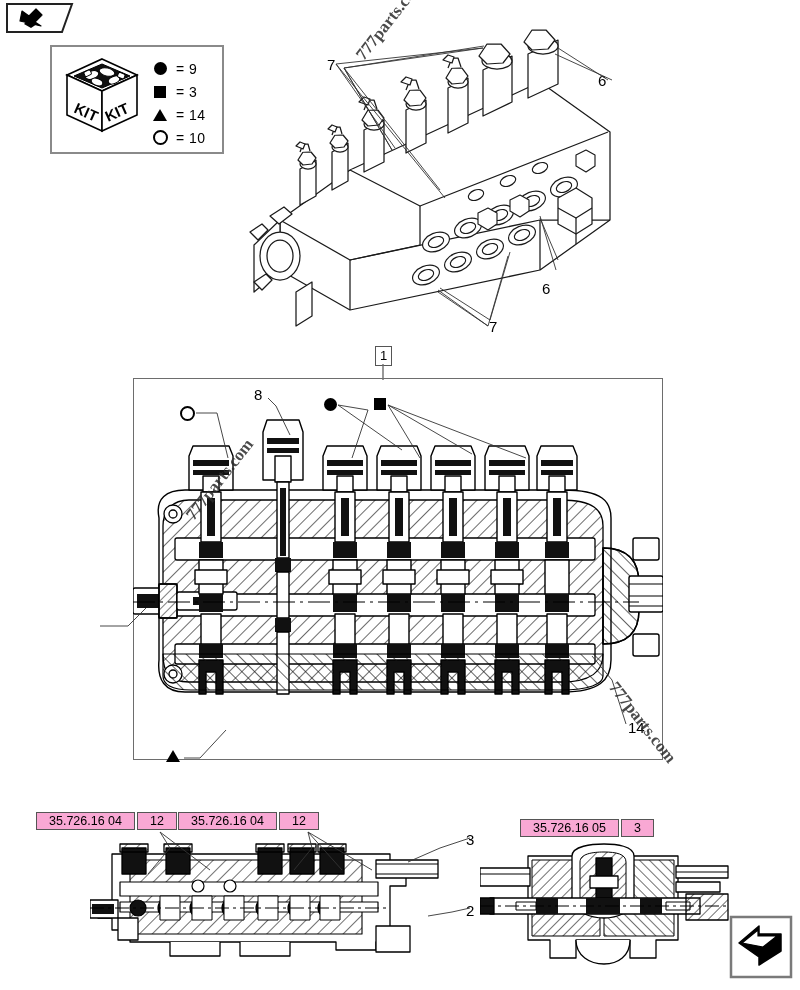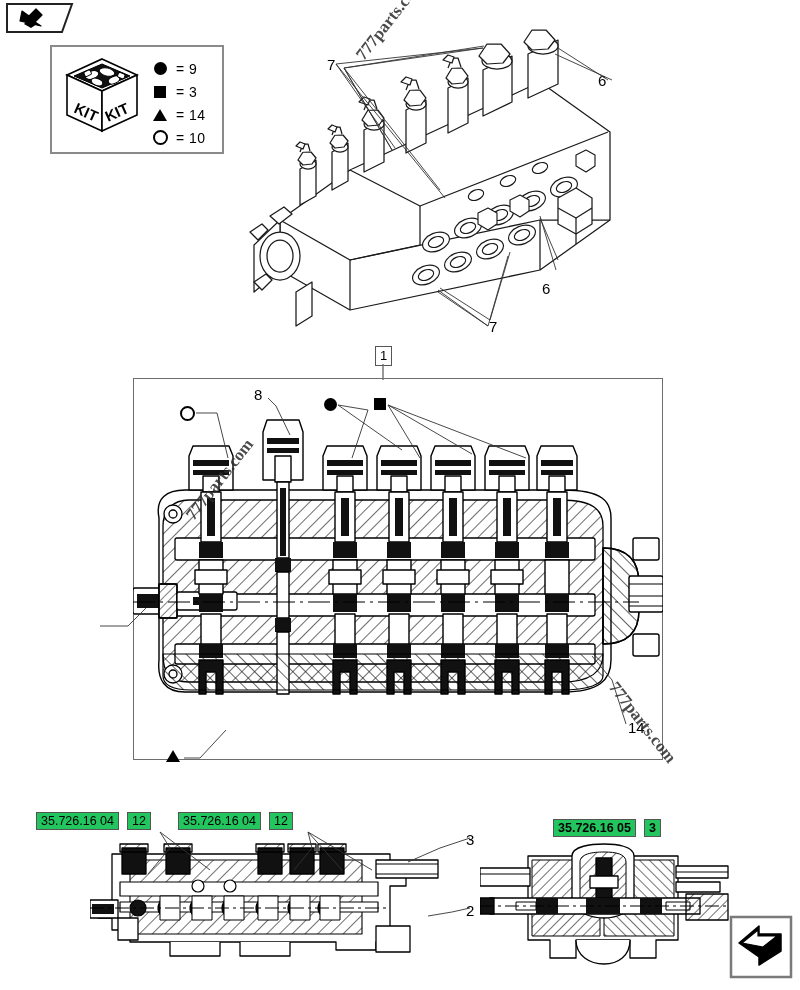--- a/index.html
+++ b/index.html
@@ -20,24 +20,24 @@
   .legend-row{display:flex;align-items:center;height:23px;}
   .legend-sym{width:20px;display:flex;justify-content:center;align-items:center;}
   .legend-eq{font-size:14px;margin-left:6px;letter-spacing:.5px;}
   .sym-dot{width:13px;height:13px;border-radius:50%;background:#000;}
   .sym-sq{width:12px;height:12px;background:#000;}
   .sym-tri{width:0;height:0;border-left:7px solid transparent;border-right:7px solid transparent;border-bottom:12px solid #000;}
   .sym-circ{width:11px;height:11px;border-radius:50%;border:2px solid #000;background:#fff;}
 
   
   .callout{font-size:15px;color:#000;}
-  .refbox{border:1.4px solid #555;background:#22c55e;font-size:12.5px;
-          padding:1px 4px;display:inline-block;line-height:14px;white-space:nowrap;}
+  .refbox{border:1.4px solid #555;background:#f9a8d4;font-size:12.5px;
+          padding:1px 12px;display:inline-block;line-height:14px;white-space:nowrap;}
   .refgrp{display:flex;align-items:stretch;}
-  .refgrp .refbox+.refbox{margin-left:8px;}
+  .refgrp .refbox+.refbox{margin-left:2px;}
   .numbox{border:1.4px solid #555;background:#fff;font-size:13px;
           width:15px;height:18px;text-align:center;line-height:18px;}
 
   
   .wm{position:absolute;color:#2b2b2b;font-size:17px;font-weight:bold;
       font-family:"Liberation Serif",serif;opacity:.85;white-space:nowrap;}
 
   .frame{position:absolute;border:1.4px solid #6d6d6d;}
 </style>
 </head>
@@ -535,21 +535,21 @@
     <path d="M100,12 L110,28 L88,54"></path>
     <path d="M100,12 L150,50"></path>
     <path d="M248,12 L252,28 L234,50"></path>
     <path d="M248,12 L282,50"></path>
     <path d="M248,12 L312,50"></path>
     <path d="M410,18 L380,28 L348,42"></path>
     <path d="M410,88 L392,92 L368,96"></path>
   </g>
 </svg>
 
-<div class="abs refgrp" style="left:553px;top:819px;font-weight:bold;">
+<div class="abs refgrp" style="left:520px;top:819px;">
   <span class="refbox">35.726.16 05</span>
   <span class="refbox">3</span>
 </div>
 <svg class="abs" style="left:525px;top:832px;" width="30" height="20"></svg>
 
 <svg class="abs" style="left:480px;top:840px;" width="250" height="135" viewBox="0 0 250 135">
   <defs>
     <pattern id="hR" width="7" height="7" patternTransform="rotate(45)" patternUnits="userSpaceOnUse">
       <line x1="0" y1="0" x2="0" y2="7" stroke="#111" stroke-width="1.2"></line>
     </pattern>

